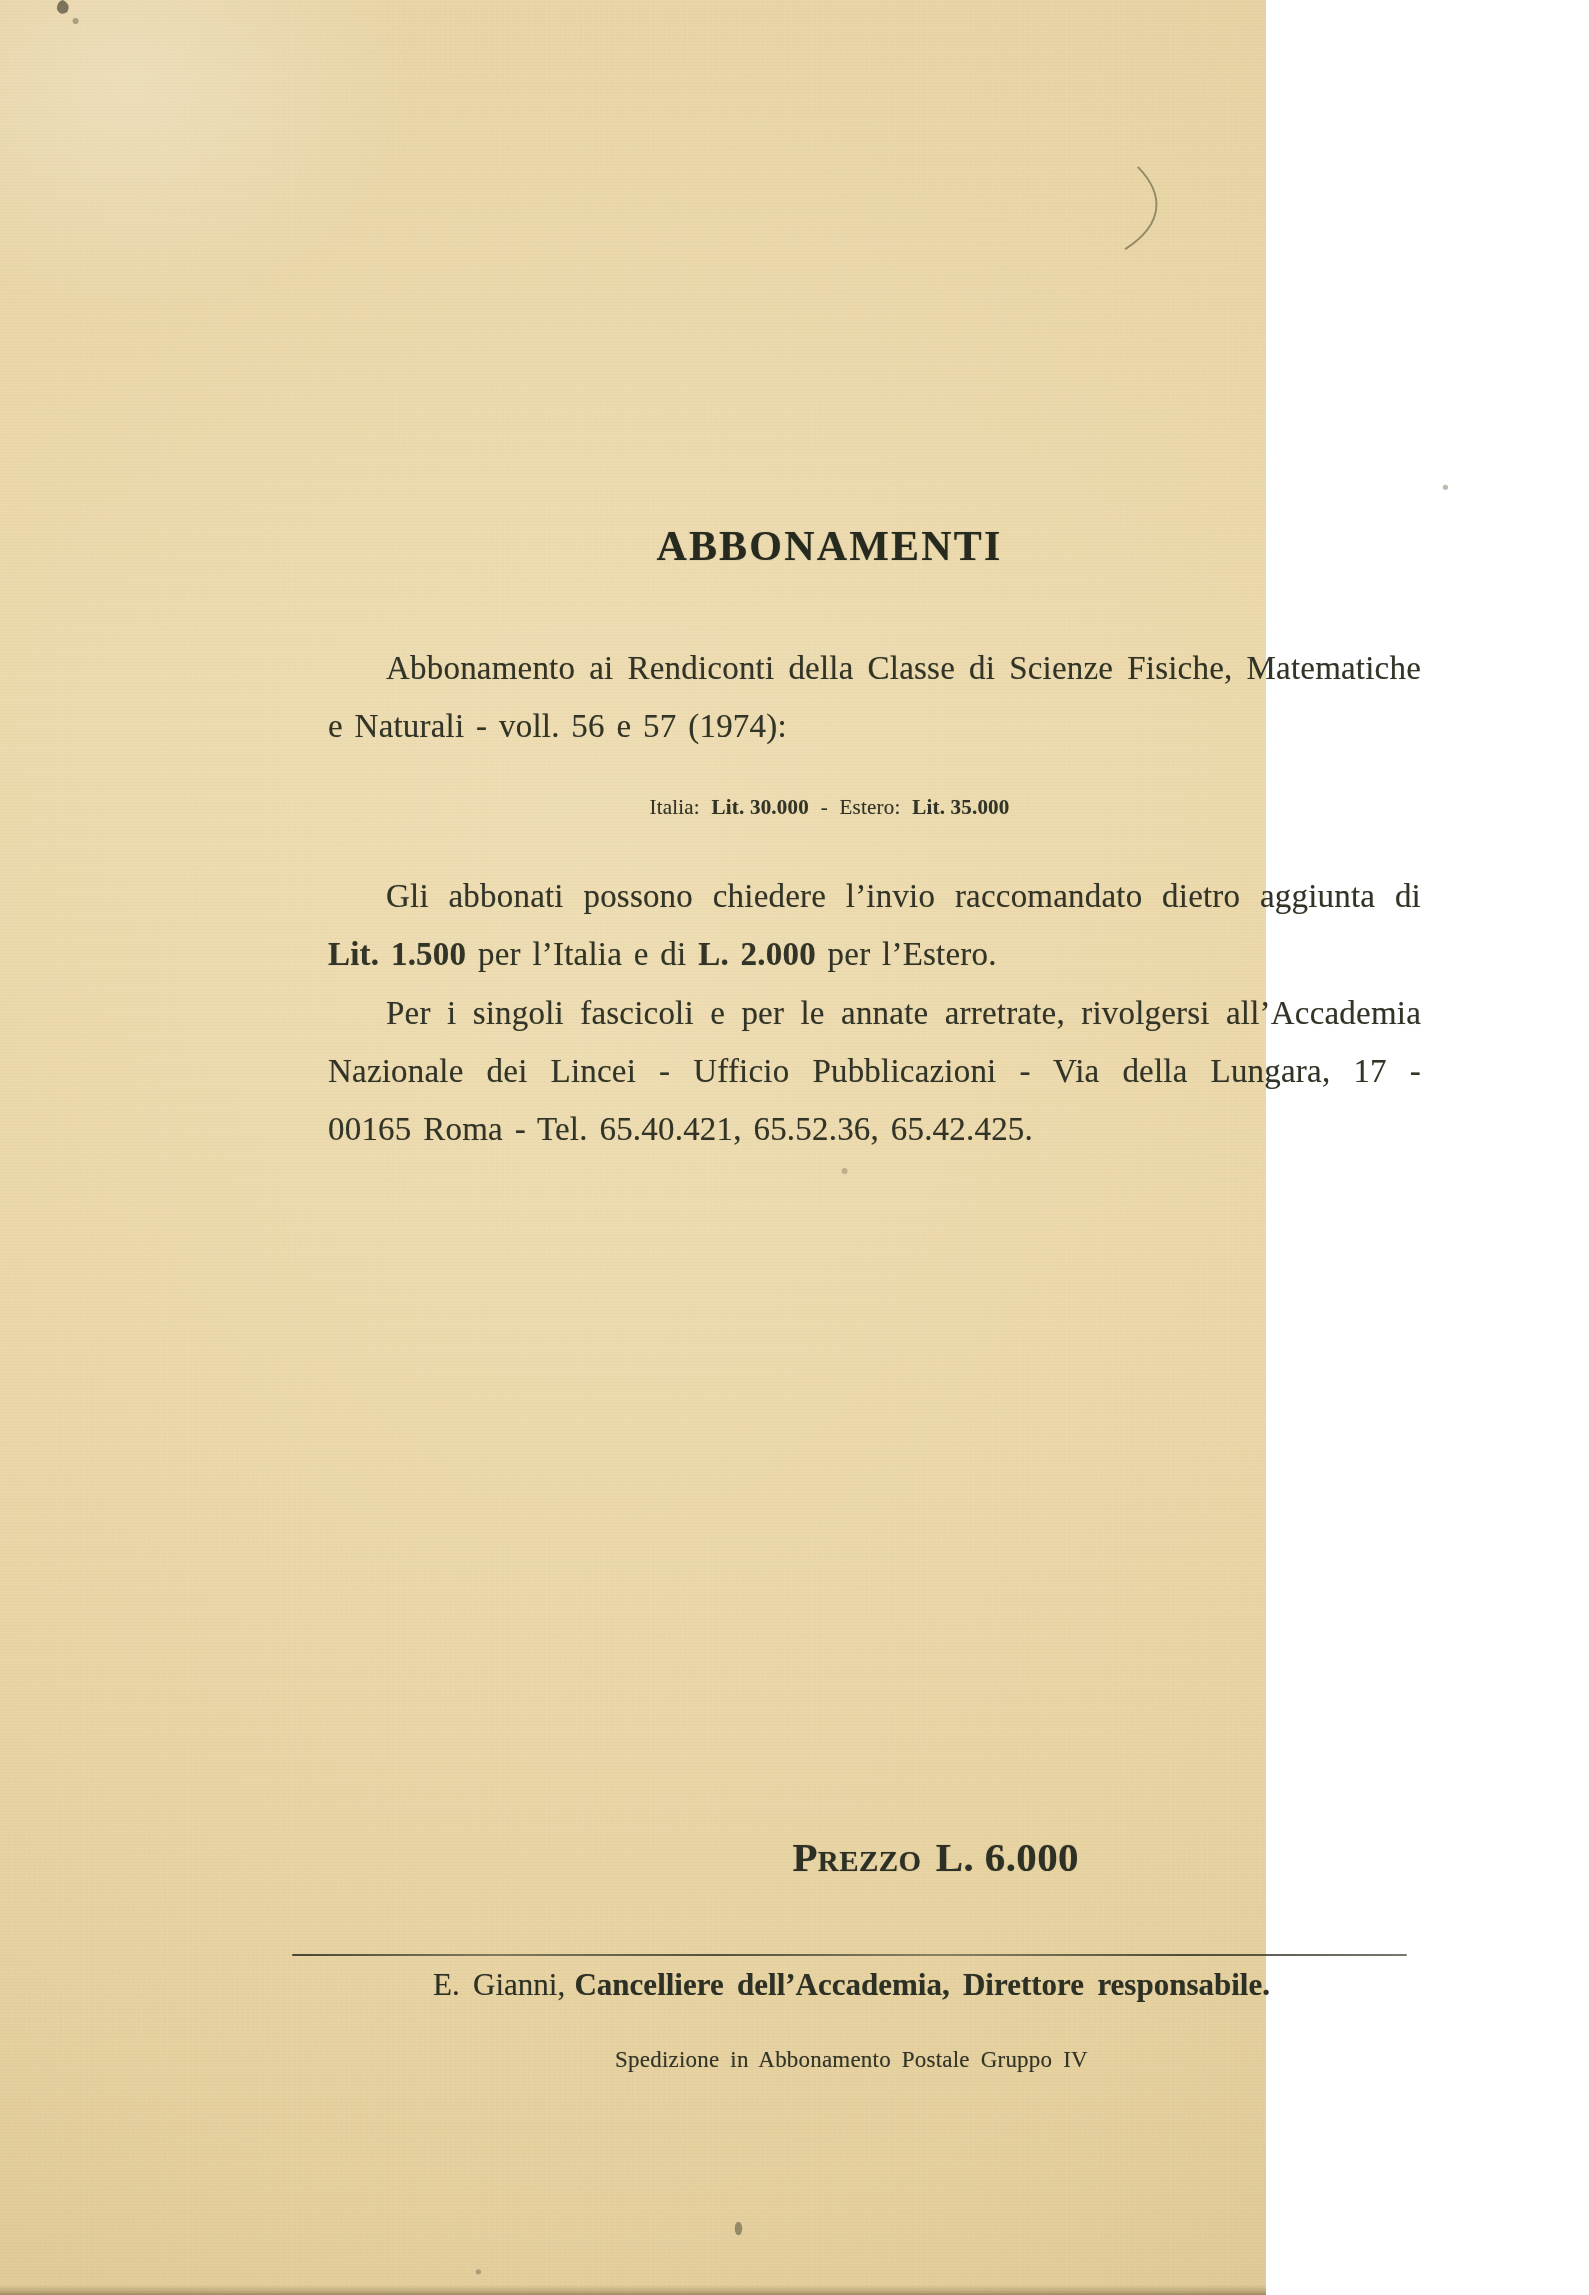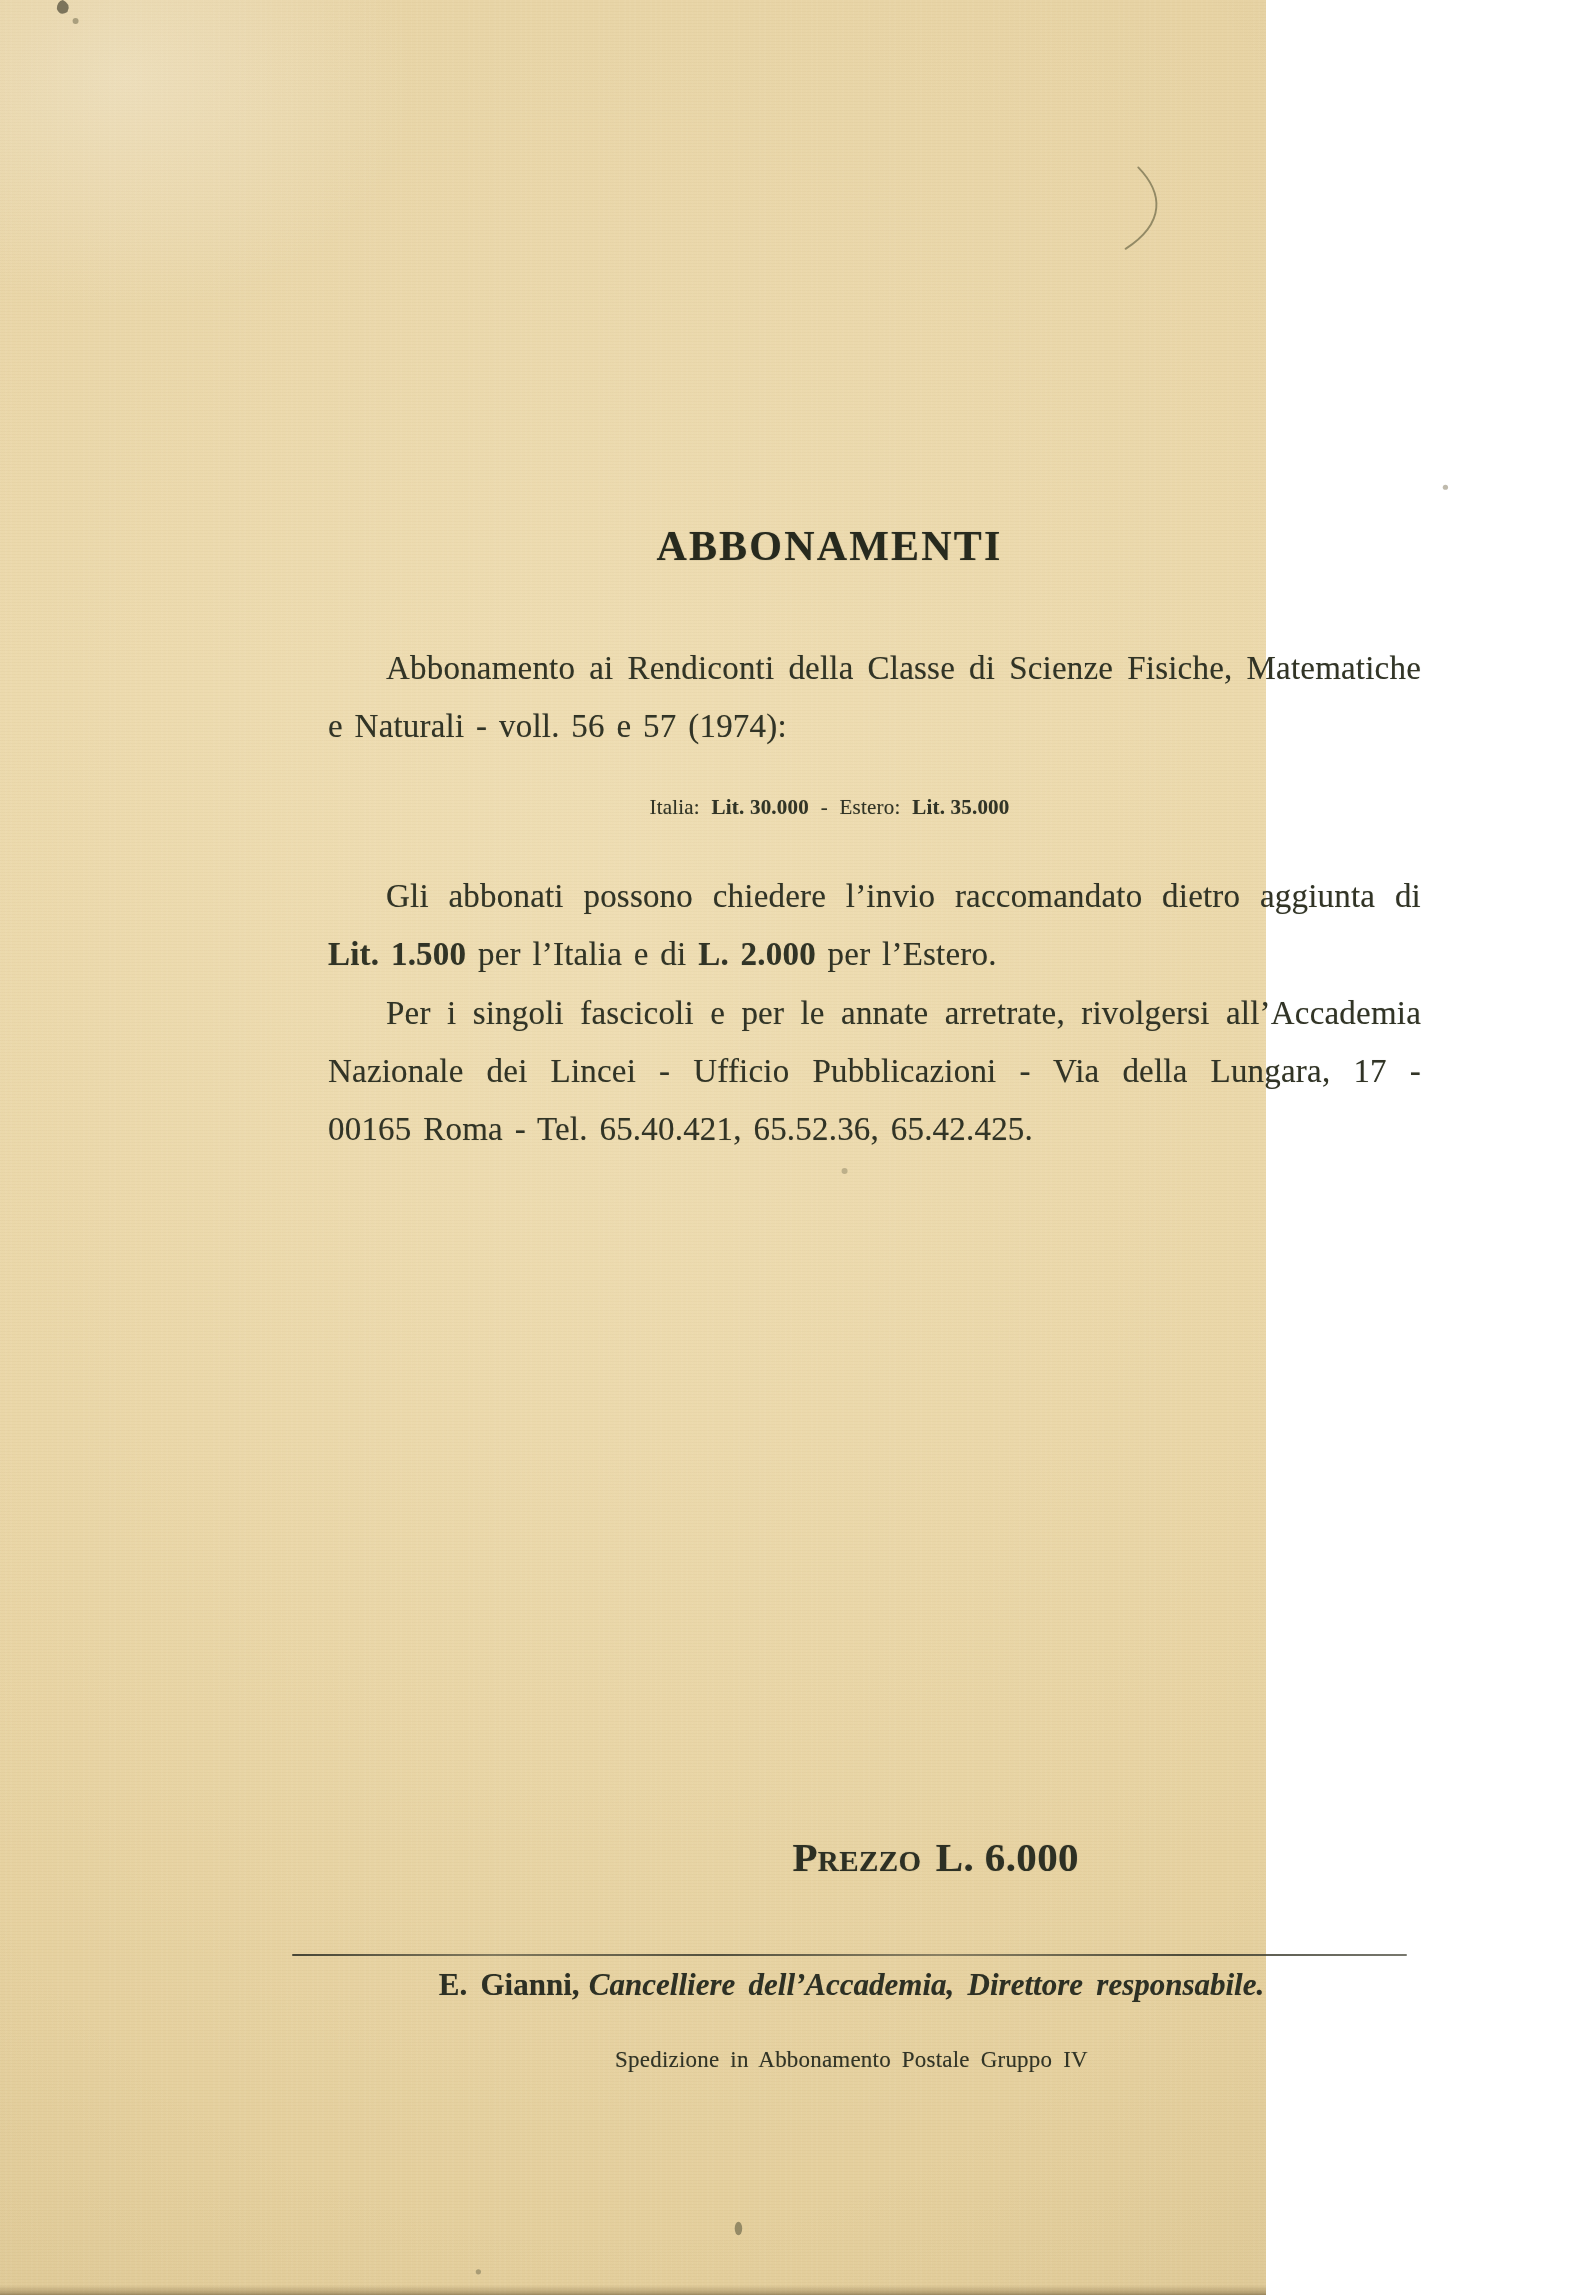--- a/index.html
+++ b/index.html
@@ -128,22 +128,22 @@
   .colophon-1 {
     top: 1967px;
     left: 292px;
     width: 1119px;
     text-align: center;
     font-size: 31px;
     line-height: 36px;
     word-spacing: 0.18em;
     color: #2d3024;
   }
-  .colophon-1 .role { font-style: italic; font-weight: bold; margin-left: 0.30em; }
-  .colophon-1 .name { font-weight: bold; margin-top: 32px; }
+  .colophon-1 .role { font-weight: bold; margin-left: 0.30em; }
+  .colophon-1 .name { font-weight: normal; margin-top: 32px; }
 
   .colophon-2 { top: 2014px; }
   .colophon-3 { top: 2044px; }
   .colophon-small {
     left: 292px;
     width: 1119px;
     text-align: center;
     font-size: 23px;
     line-height: 31px;
     word-spacing: 0.22em;

